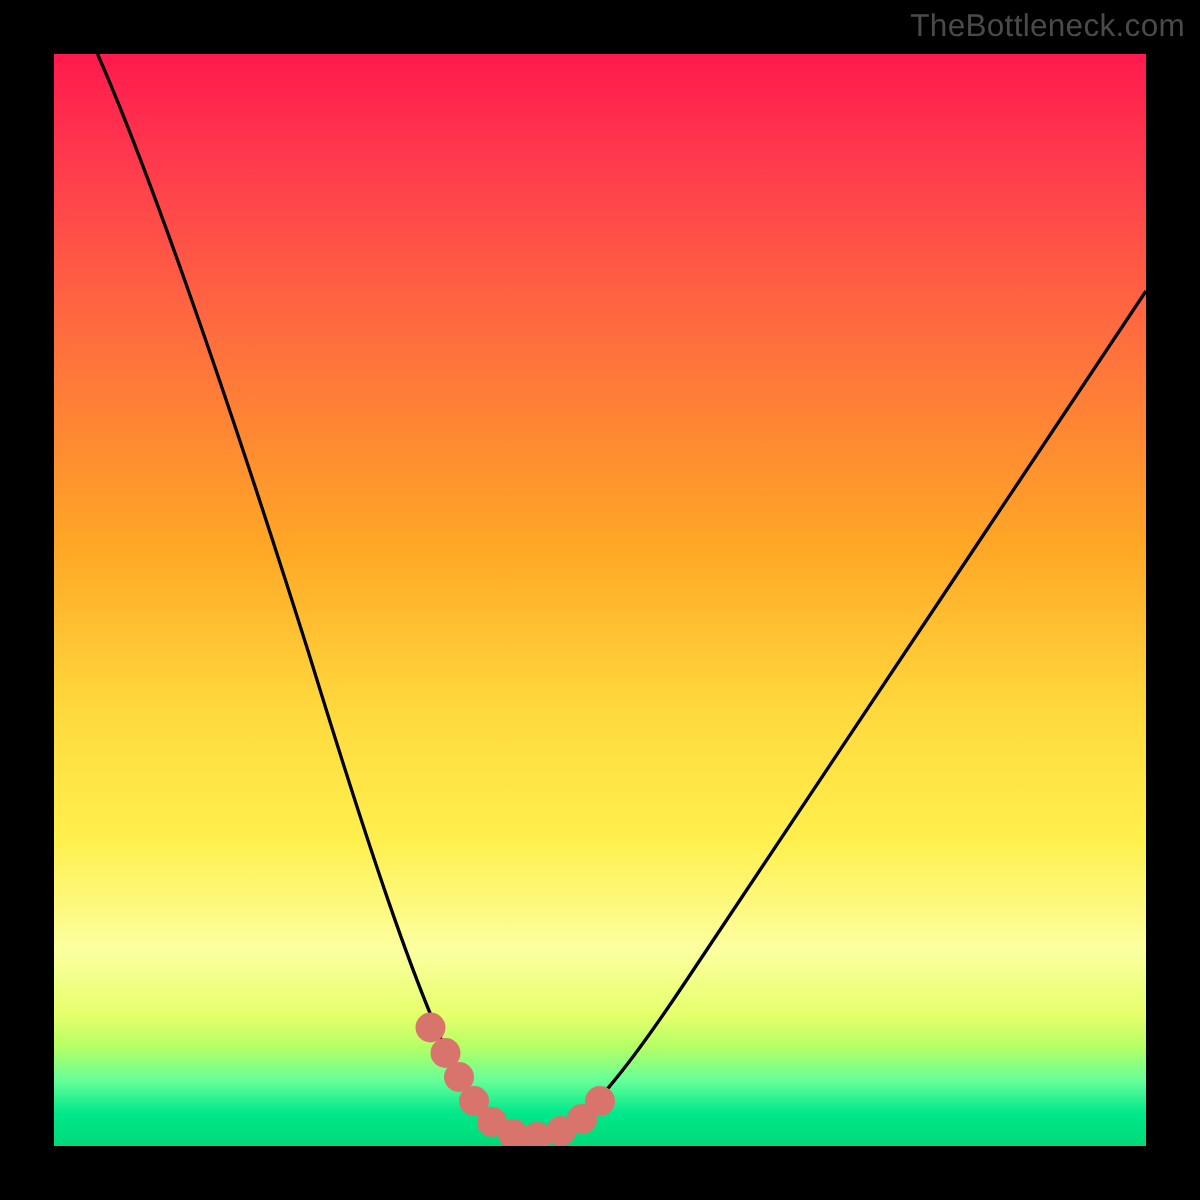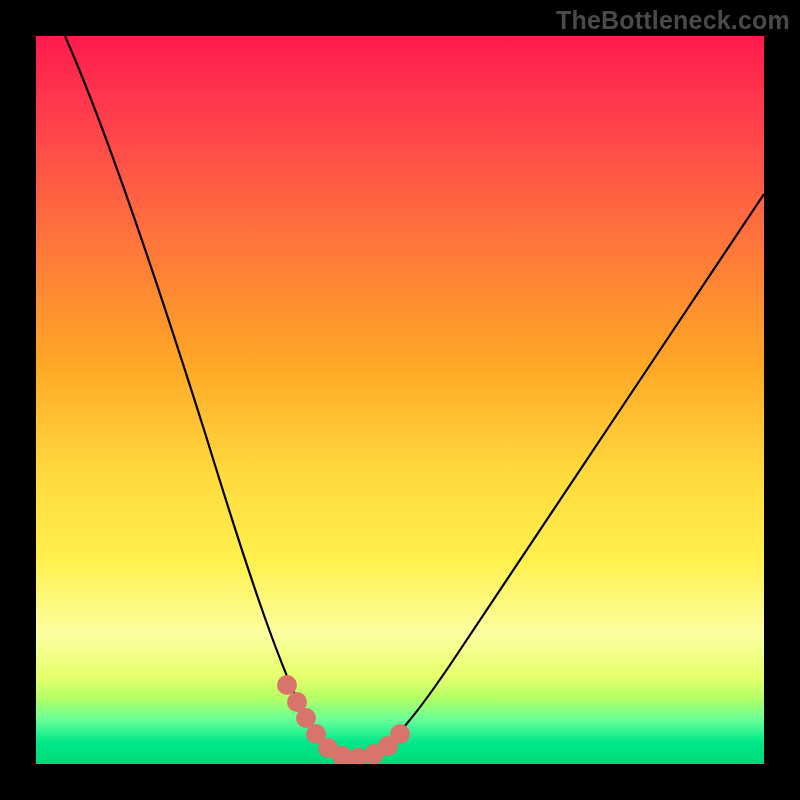--- a/index.html
+++ b/index.html
@@ -38,22 +38,22 @@
       #66ff99 94%,
       #00e88a 97%,
       #00d977 100%
     );
   }
   .watermark {
     position: absolute;
     top: 6px;
     right: 10px;
     color: #4a4a4a;
-    font-size: 25px;
-    font-weight: 700;
+    font-size: 21px;
+    font-weight: 400;
     letter-spacing: 0.2px;
     z-index: 10;
   }
   svg.curve {
     position: absolute;
     top: 0;
     left: 0;
   }
 </style>
 </head>

